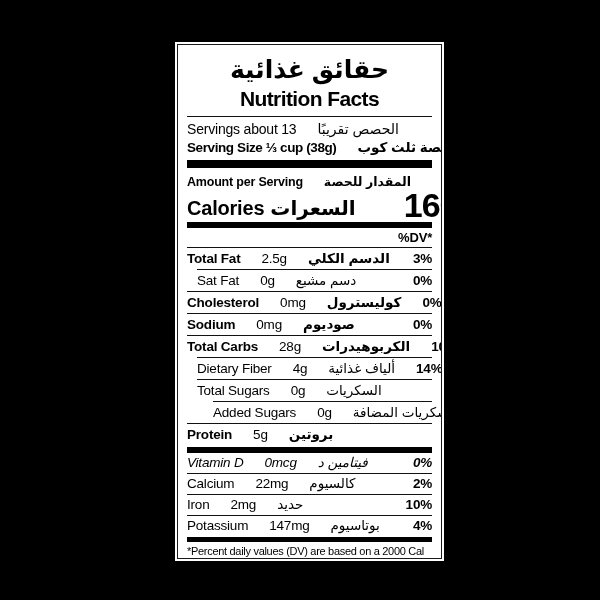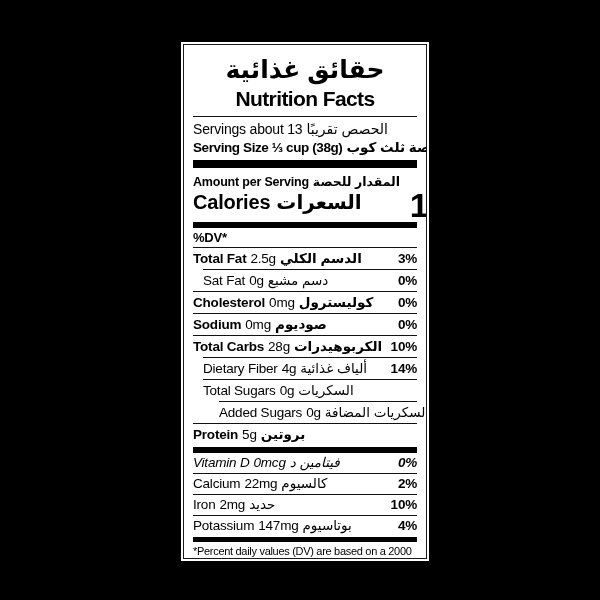--- a/index.html
+++ b/index.html
@@ -1,44 +1,44 @@
 <!DOCTYPE html>
 <html><head>
 <meta charset="utf-8">
 <style>
   html,body{margin:0;padding:0;}
   body{
     width:600px;height:600px;background:#000;position:relative;overflow:hidden;
     font-family:"Liberation Sans","DejaVu Sans",sans-serif;color:#000;
   }
   .label-outer{
-    position:absolute;left:181px;top:42px;width:248px;height:519px;
+    position:absolute;left:175px;top:42px;width:269px;height:519px;
     background:#fff;padding:2px;box-sizing:border-box;
   }
   .label-inner{
     width:100%;height:100%;box-sizing:border-box;
     border:1.5px solid #1a1a1a;
     padding:4px 9px 2px 9px;overflow:hidden;
     letter-spacing:-0.2px;
   }
   .title-block{text-align:center;border-bottom:1px solid #111;padding-bottom:3px;}
   .title-ar{font-size:25px;line-height:31px;font-weight:bold;padding-top:5px;}
   .title-en{font-size:21px;line-height:28px;font-weight:bold;letter-spacing:-0.6px;}
-  .row{display:flex;align-items:center;gap:4px;white-space:nowrap;}
+  .row{display:flex;align-items:center;gap:21px;white-space:nowrap;}
   .servings-row{font-size:14px;line-height:18px;padding-top:3px;}
   .servsize-row{font-size:13.5px;line-height:19px;font-weight:bold;letter-spacing:-0.4px;}
   .bar{background:#000;}
   .bar-8{height:8px;margin-top:3px;}
   .bar-6{height:6px;margin-top:2px;}
   .bar-5{height:5px;margin-top:1px;}
   .aps-row{font-size:12.5px;line-height:16px;font-weight:bold;padding-top:6px;}
-  .cal-section{display:flex;align-items:flex-start;gap:48px;}
+  .cal-section{display:flex;align-items:flex-end;gap:48px;}
   .cal-left{flex:1;display:flex;gap:6px;align-items:baseline;font-weight:bold;font-size:20px;line-height:24px;}
   .cal-num{font-size:34px;line-height:30px;font-weight:bold;letter-spacing:-1px;}
-  .dv-row{font-size:13px;line-height:19px;font-weight:bold;display:block;}
+  .dv-row{font-size:13px;line-height:19px;font-weight:bold;text-align:right;display:block;}
   .nrow{font-size:13.5px;line-height:21px;border-top:1px solid #111;}
   .vrow{font-size:13.5px;line-height:20px;border-top:1px solid #111;}
   .vrow.first{border-top:none;font-style:italic;}
   .i1{margin-left:10px;}
   .i2{margin-left:26px;}
   .b{font-weight:bold;text-align:center;}
   .pct{margin-left:auto;font-weight:bold;}
   .fn-en{font-size:11px;line-height:14px;padding-top:2px;letter-spacing:-0.3px;}
 </style>
 </head>

